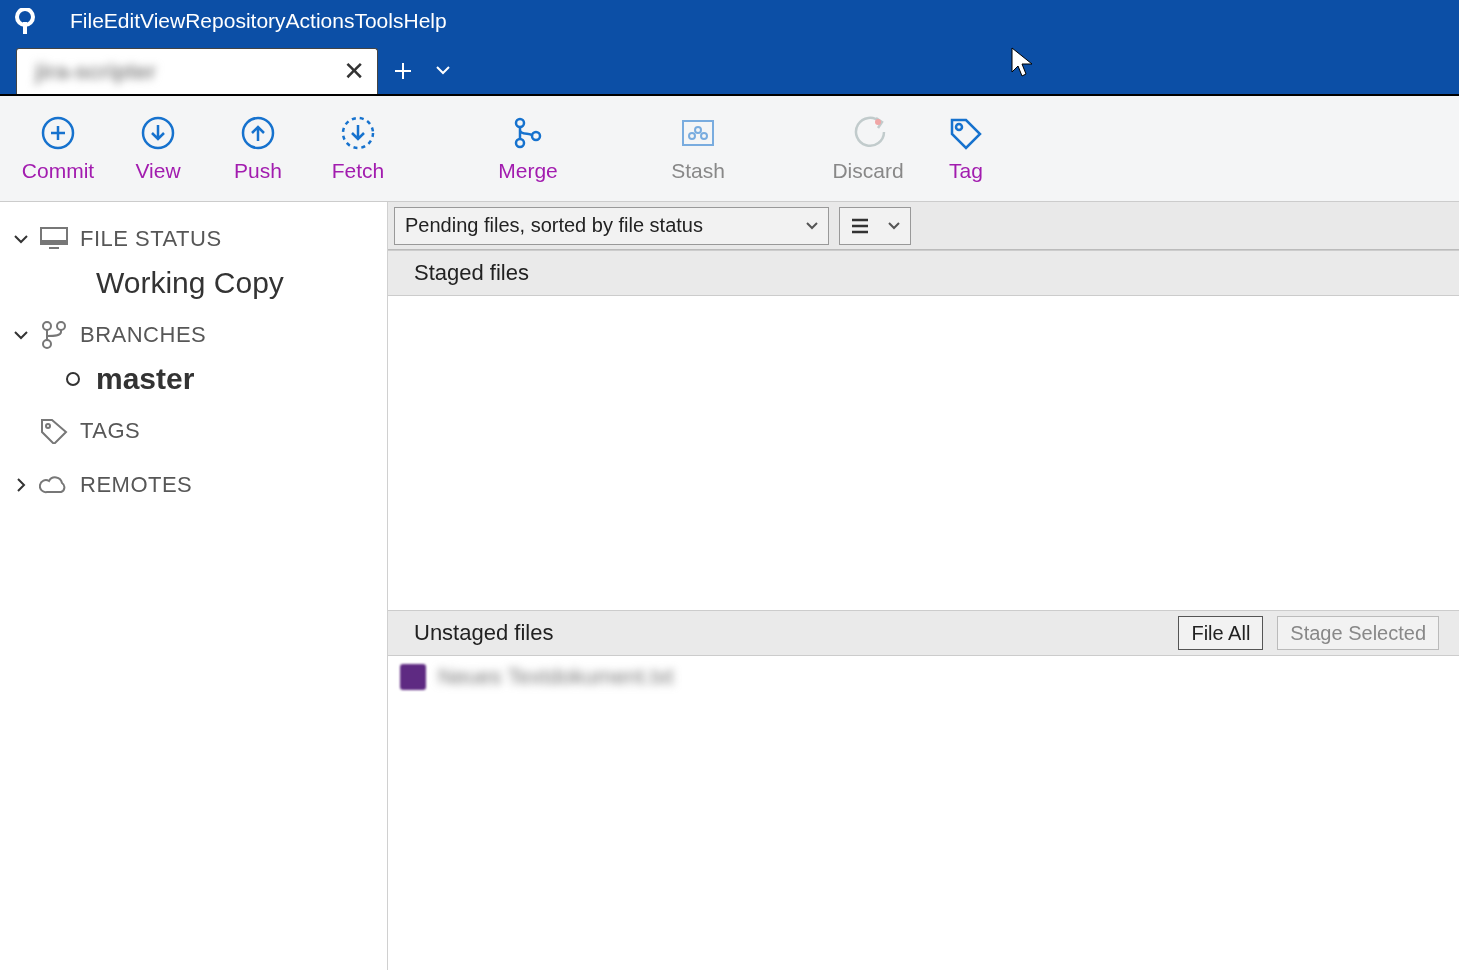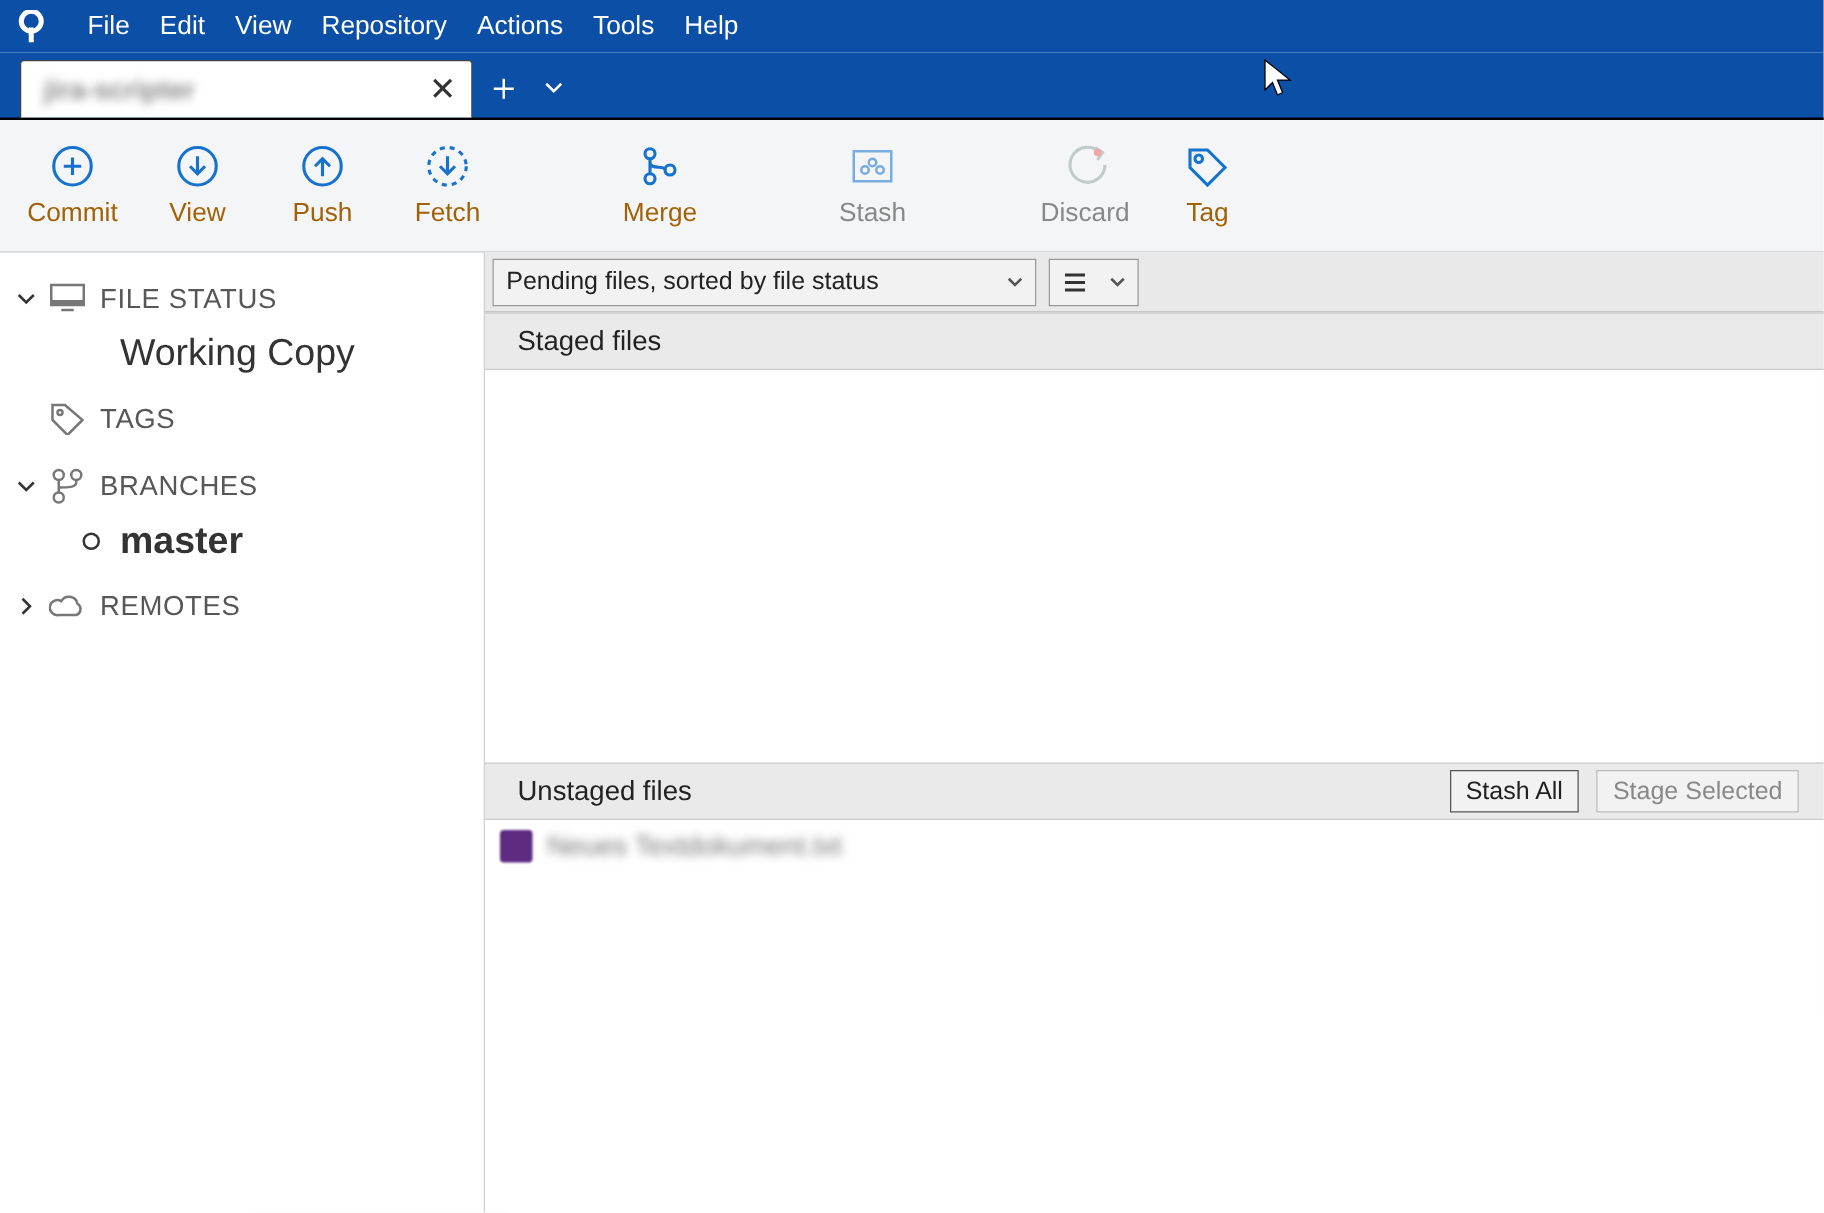--- a/index.html
+++ b/index.html
@@ -1,31 +1,31 @@
 <!DOCTYPE html>
 <html><head>
 <meta charset="utf-8">
 <style>
 * { box-sizing: border-box; margin: 0; padding: 0; }
 body { font-family: "Segoe UI", Arial, sans-serif; font-size: 20px; color: #222; background: #fff; width: 1459px; height: 970px; overflow: hidden; }
 
 .titlebar { background: #0c4fa6; height: 42px; display: flex; align-items: center; color: #fff; }
 .logo { width: 50px; display: flex; justify-content: center; }
-.menu { display: flex; gap: 24px; padding-left: 20px; }
+.menu { display: flex; padding-left: 20px; }
 .menu span { font-size: 21px; cursor: pointer; }
 
 .tabbar { background: #0c4fa6; height: 54px; display: flex; align-items: flex-end; padding-left: 16px; border-bottom: 2px solid #000; }
 .tab { background: #fff; height: 46px; width: 362px; display: flex; align-items: center; justify-content: space-between; padding: 0 12px 0 18px; border: 1px solid #444; border-bottom: none; border-radius: 3px 3px 0 0; }
 .tab-name { color: #888; filter: blur(4px); font-weight: 600; font-size: 22px; }
 .tab-close { font-size: 26px; color: #333; cursor: pointer; }
 .tab-plus { width: 50px; height: 46px; display:flex; align-items:center; justify-content:center; color:#fff; font-size:28px; cursor:pointer; }
 .tab-caret { width: 30px; height: 46px; display:flex; align-items:center; justify-content:center; color:#fff; cursor:pointer; }
 
 .toolbar { background: #f4f5f6; height: 106px; display: flex; align-items: center; padding: 0 0 0 8px; border-bottom: 1px solid #ccc; gap: 0; }
-.tool { display:flex; flex-direction:column; align-items:center; justify-content:center; height: 100%; cursor:pointer; color:#a16207; }
+.tool { display:flex; flex-direction:column; align-items:center; justify-content:center; height: 100%; cursor:pointer; color:#a21caf; }
 .tool.wide { width: 100px; }
 .tool.med { width: 96px; }
 .tool.disabled { color:#888; }
 .tool.disabled .tool-icon { opacity: 0.55; }
 .tool-icon { width: 36px; height: 36px; display:flex; align-items:center; justify-content:center; color:#1672ce; margin-bottom:8px; }
 .tool-label { font-size: 21px; }
 .tool-gap { width: 70px; }
 
 .content { display:flex; height: calc(970px - 42px - 54px - 106px); }
 
@@ -202,51 +202,51 @@
               <path d="M10 22h10" stroke="#777" stroke-width="2"></path>
             </svg>
           </span>
         <span class="side-title">FILE STATUS</span>
       </div>
       <div class="side-item">Working Copy</div>
     </div>
 
     <div class="side-group">
       <div class="side-header">
-        <span class="side-chevron" style="visibility:hidden"></span>
-        <span class="side-icon">
-            <svg width="28" height="26">
-              <path d="M2 2h10l14 12-12 12L2 14z" fill="none" stroke="#777" stroke-width="2"></path>
-              <circle cx="8" cy="8" r="2" fill="none" stroke="#777" stroke-width="2"></circle>
-            </svg>
-          </span>
-        <span class="side-title">TAGS</span>
-      </div>
-    </div>
-
-    <div class="side-group">
-      <div class="side-header">
         <span class="side-chevron">
             <svg width="14" height="10">
               <path d="M1 2l6 6 6-6" stroke="#333" stroke-width="2" fill="none"></path>
             </svg>
           </span>
         <span class="side-icon">
             <svg width="26" height="30">
               <circle cx="6" cy="24" r="4" fill="none" stroke="#777" stroke-width="2"></circle>
               <circle cx="6" cy="6" r="4" fill="none" stroke="#777" stroke-width="2"></circle>
               <circle cx="20" cy="6" r="4" fill="none" stroke="#777" stroke-width="2"></circle>
               <path d="M6 10v10M20 10v2c0 4-7 4-14 4" fill="none" stroke="#777" stroke-width="2"></path>
             </svg>
           </span>
         <span class="side-title">BRANCHES</span>
       </div>
       <div class="side-item bold">
         <span class="dot"></span>
         <span>master</span>
+      </div>
+    </div>
+
+    <div class="side-group">
+      <div class="side-header">
+        <span class="side-chevron" style="visibility:hidden"></span>
+        <span class="side-icon">
+            <svg width="28" height="26">
+              <path d="M2 2h10l14 12-12 12L2 14z" fill="none" stroke="#777" stroke-width="2"></path>
+              <circle cx="8" cy="8" r="2" fill="none" stroke="#777" stroke-width="2"></circle>
+            </svg>
+          </span>
+        <span class="side-title">TAGS</span>
       </div>
     </div>
 
     <div class="side-group">
       <div class="side-header">
         <span class="side-chevron">
             <svg width="10" height="14">
               <path d="M2 1l6 6-6 6" stroke="#333" stroke-width="2" fill="none"></path>
             </svg>
           </span>
@@ -286,21 +286,21 @@
     </div>
 
     <div class="panel-header">
       <span class="panel-title">Staged files</span>
     </div>
     <div class="panel-body staged"></div>
 
     <div class="panel-header">
       <span class="panel-title">Unstaged files</span>
       <div class="panel-buttons">
-        <div class="btn">Stash All</div>
+        <div class="btn">File All</div>
         <div class="btn disabled">Stage Selected</div>
       </div>
     </div>
     <div class="panel-body">
       <div class="file-row">
         <span class="file-icon"></span>
         <span class="file-name">Neues Textdokument.txt</span>
       </div>
     </div>
   </div>

